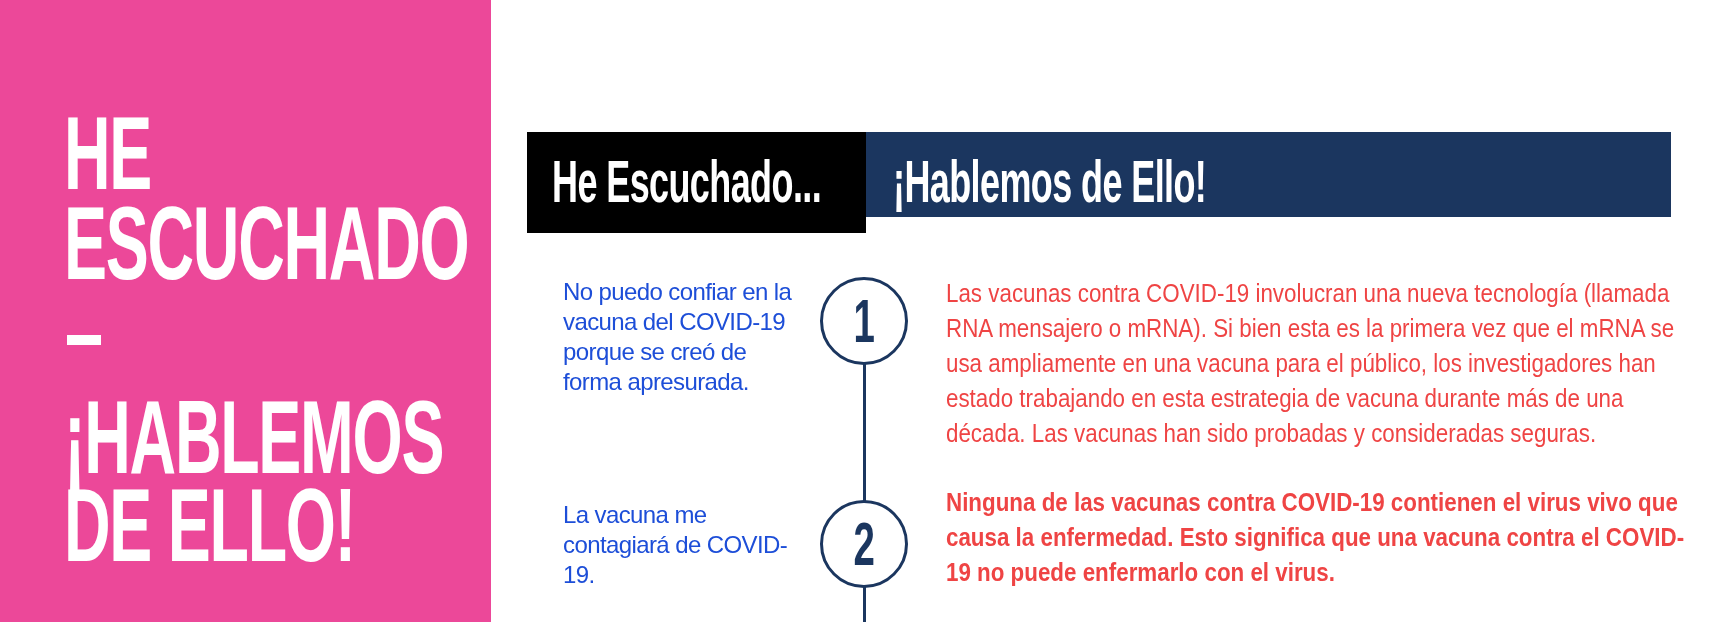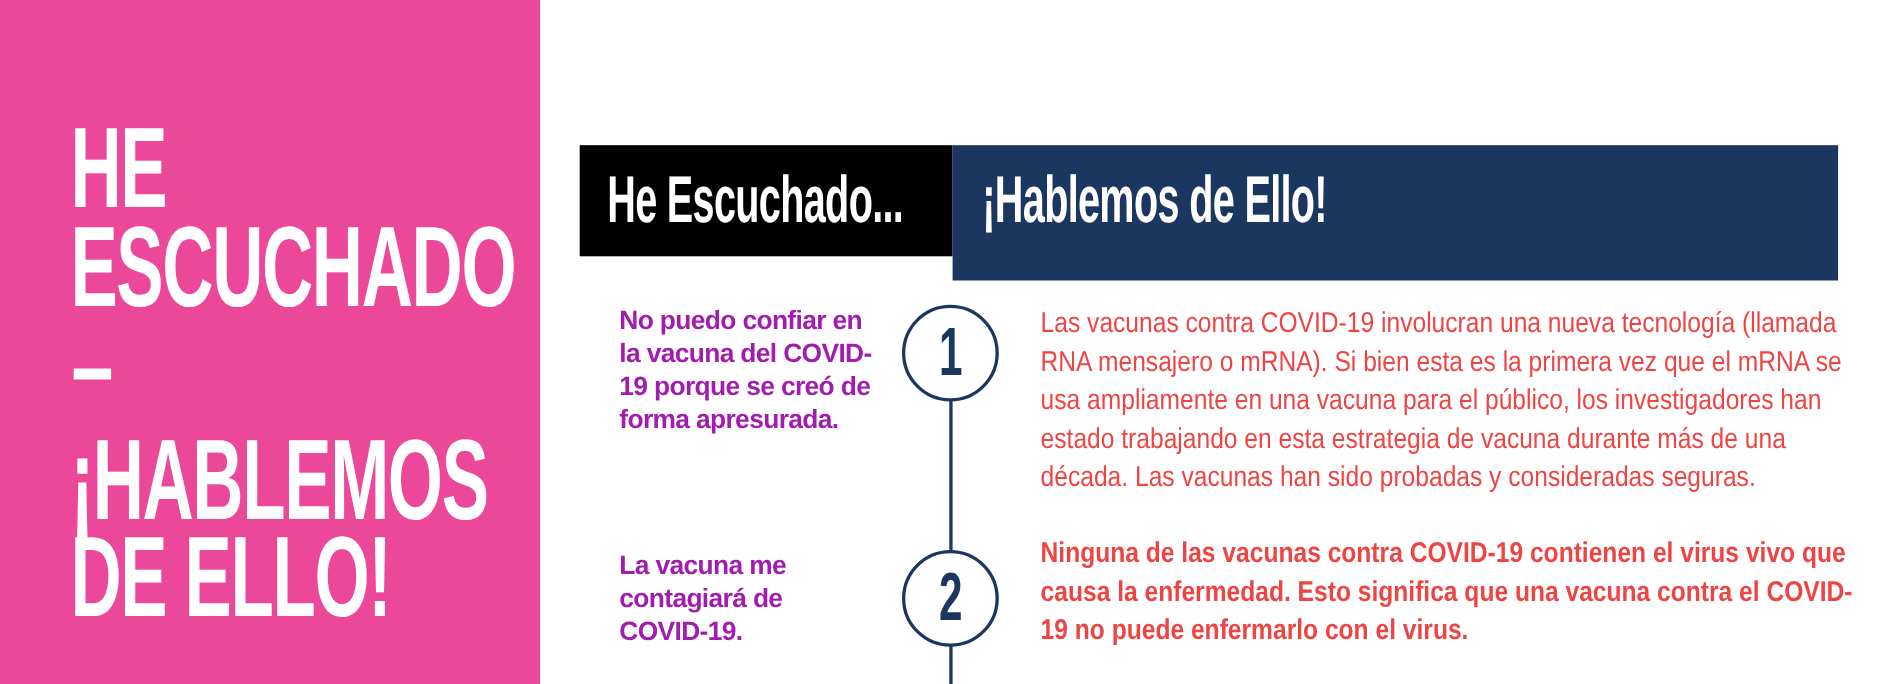--- a/index.html
+++ b/index.html
@@ -26,33 +26,33 @@
   .dash {
     position: absolute; left: 67px; top: 335px; width: 34px; height: 10px; background: #ffffff;
   }
   .header {
     position: absolute; left: 527px; top: 132px; width: 1144px; height: 101px; display: flex;
   }
   .header-left {
     width: 339px; height: 101px; background: #000000; position: relative; overflow: hidden;
   }
   .header-right {
-    flex: 1; height: 123px; background: #1B365F; position: relative; overflow: hidden;
+    flex: 1; height: 85px; background: #1B365F; position: relative; overflow: hidden;
   }
   .header-text {
     position: absolute; top: 20px; color: #fff; font-weight: bold;
     font-size: 60px; line-height: 60px; white-space: nowrap;
     transform-origin: 0 0; transform: scaleX(0.6);
     font-family: "Liberation Sans", sans-serif; letter-spacing: -1px;
   }
   .header-left .header-text { left: 25px; }
   .header-right .header-text { left: 27px; }
   .question {
     position: absolute; left: 563px; width: 230px;
-    color: #a21caf; font-weight: bold; font-size: 24px; line-height: 30px;
+    color: #1d4ed8; font-weight: normal; font-size: 24px; line-height: 30px;
     font-family: "Liberation Sans", sans-serif; letter-spacing: -0.6px;
   }
   .q1 { top: 277px; }
   .q2 { top: 500px; }
   .timeline-line {
     position: absolute; left: 863px; top: 362px; width: 3px; height: 260px; background: #1B365F;
   }
   .circle {
     position: absolute; width: 82px; height: 82px; border: 3px solid #1B365F;
     border-radius: 50%; background: #fff; box-sizing: content-box;

